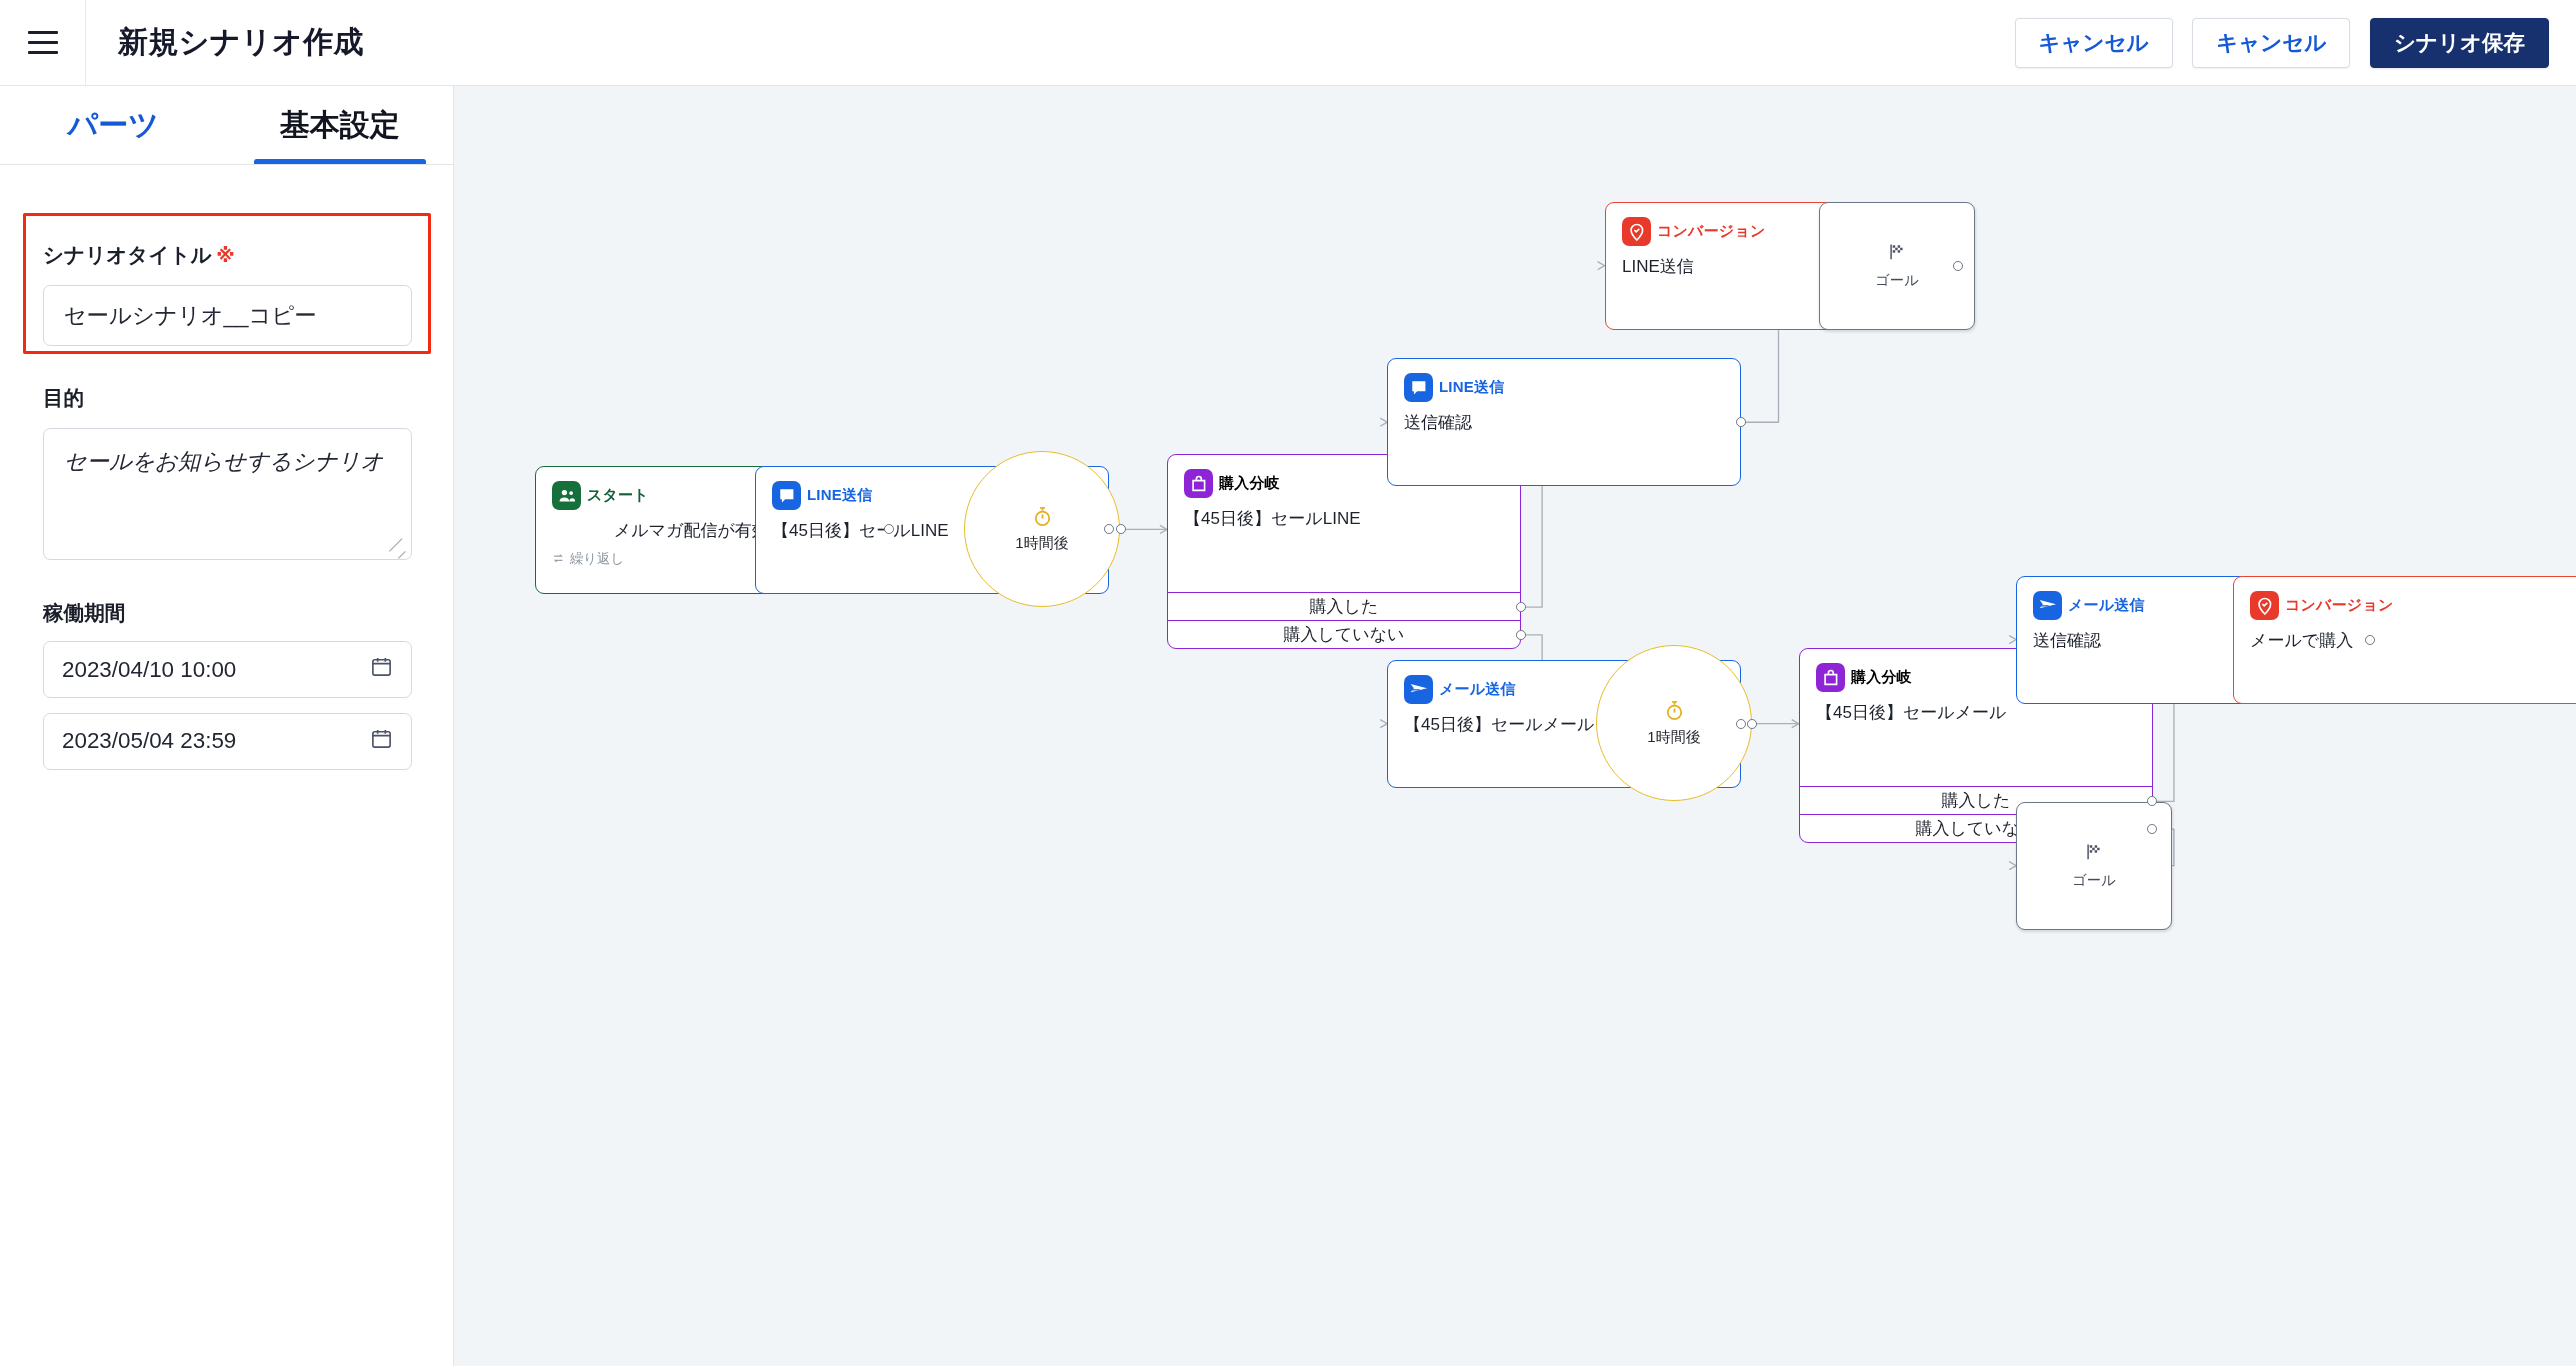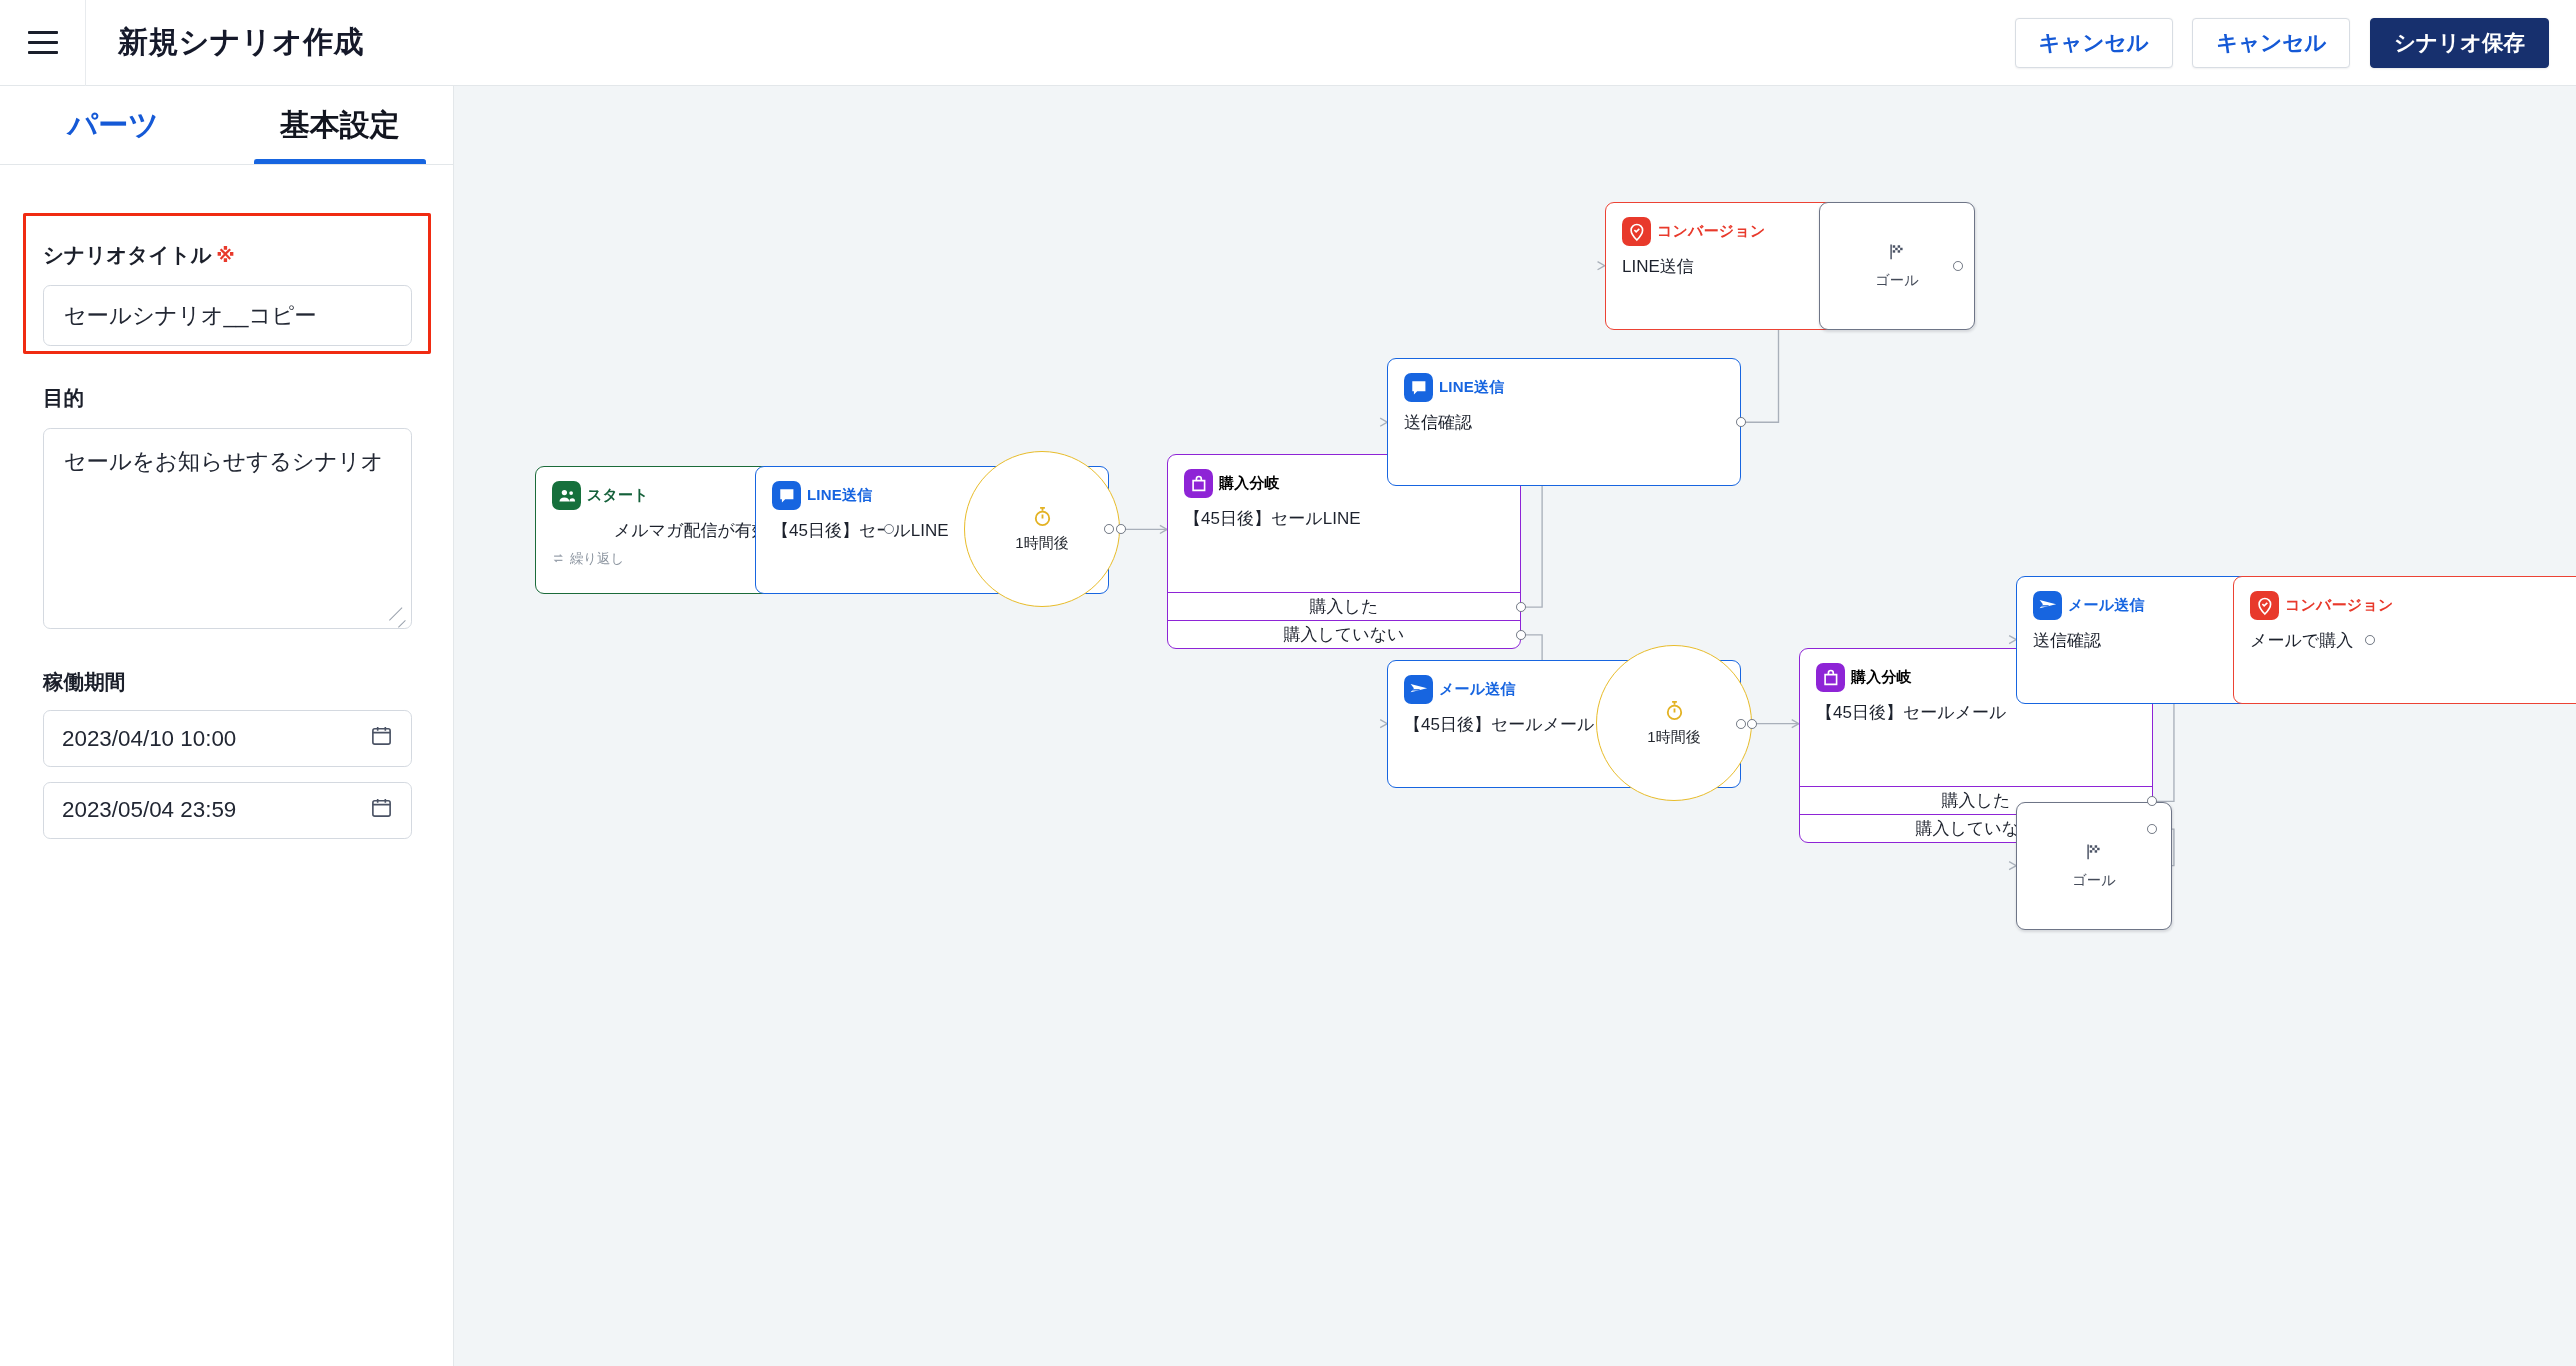--- a/index.html
+++ b/index.html
@@ -74,24 +74,25 @@
   }
   .req { color: #e8392b; font-size: 19px; margin-left: 4.5px; }
 
   .text-input {
     margin: 16px 0 0 43px; width: 369px; height: 61px;
     border: 0.9px solid #d4d9e0; border-radius: 7.2px; background: #fff;
     display: flex; align-items: center; padding: 0 19.7px;
     font-size: 22.4px; color: #222733;
   }
   .textarea-box {
-    margin: 16px 0 0 43px; width: 369px; height: 201px;
+    margin: 16px 0 0 43px; width: 369px; height: 132px;
     border: 0.9px solid #d4d9e0; border-radius: 7.2px; background: #fff;
     padding: 16px 19.7px; font-size: 22.4px; color: #222733; position: relative;
     line-height: 1.5;
+    font-style: italic;
   }
   .resize-grip {
     position: absolute; right: 3.6px; bottom: 3.6px; width: 16px; height: 16px;
   }
   .resize-grip::before, .resize-grip::after {
     content:""; position:absolute; background:#9aa2ad; height:1.3px; transform-origin: 0 0;
   }
   .resize-grip::before { width: 18px; right: 0; bottom: 2.7px; transform: rotate(-45deg); }
   .resize-grip::after  { width: 9.8px; right: 0; bottom: -3.6px; transform: rotate(-45deg); }
 

